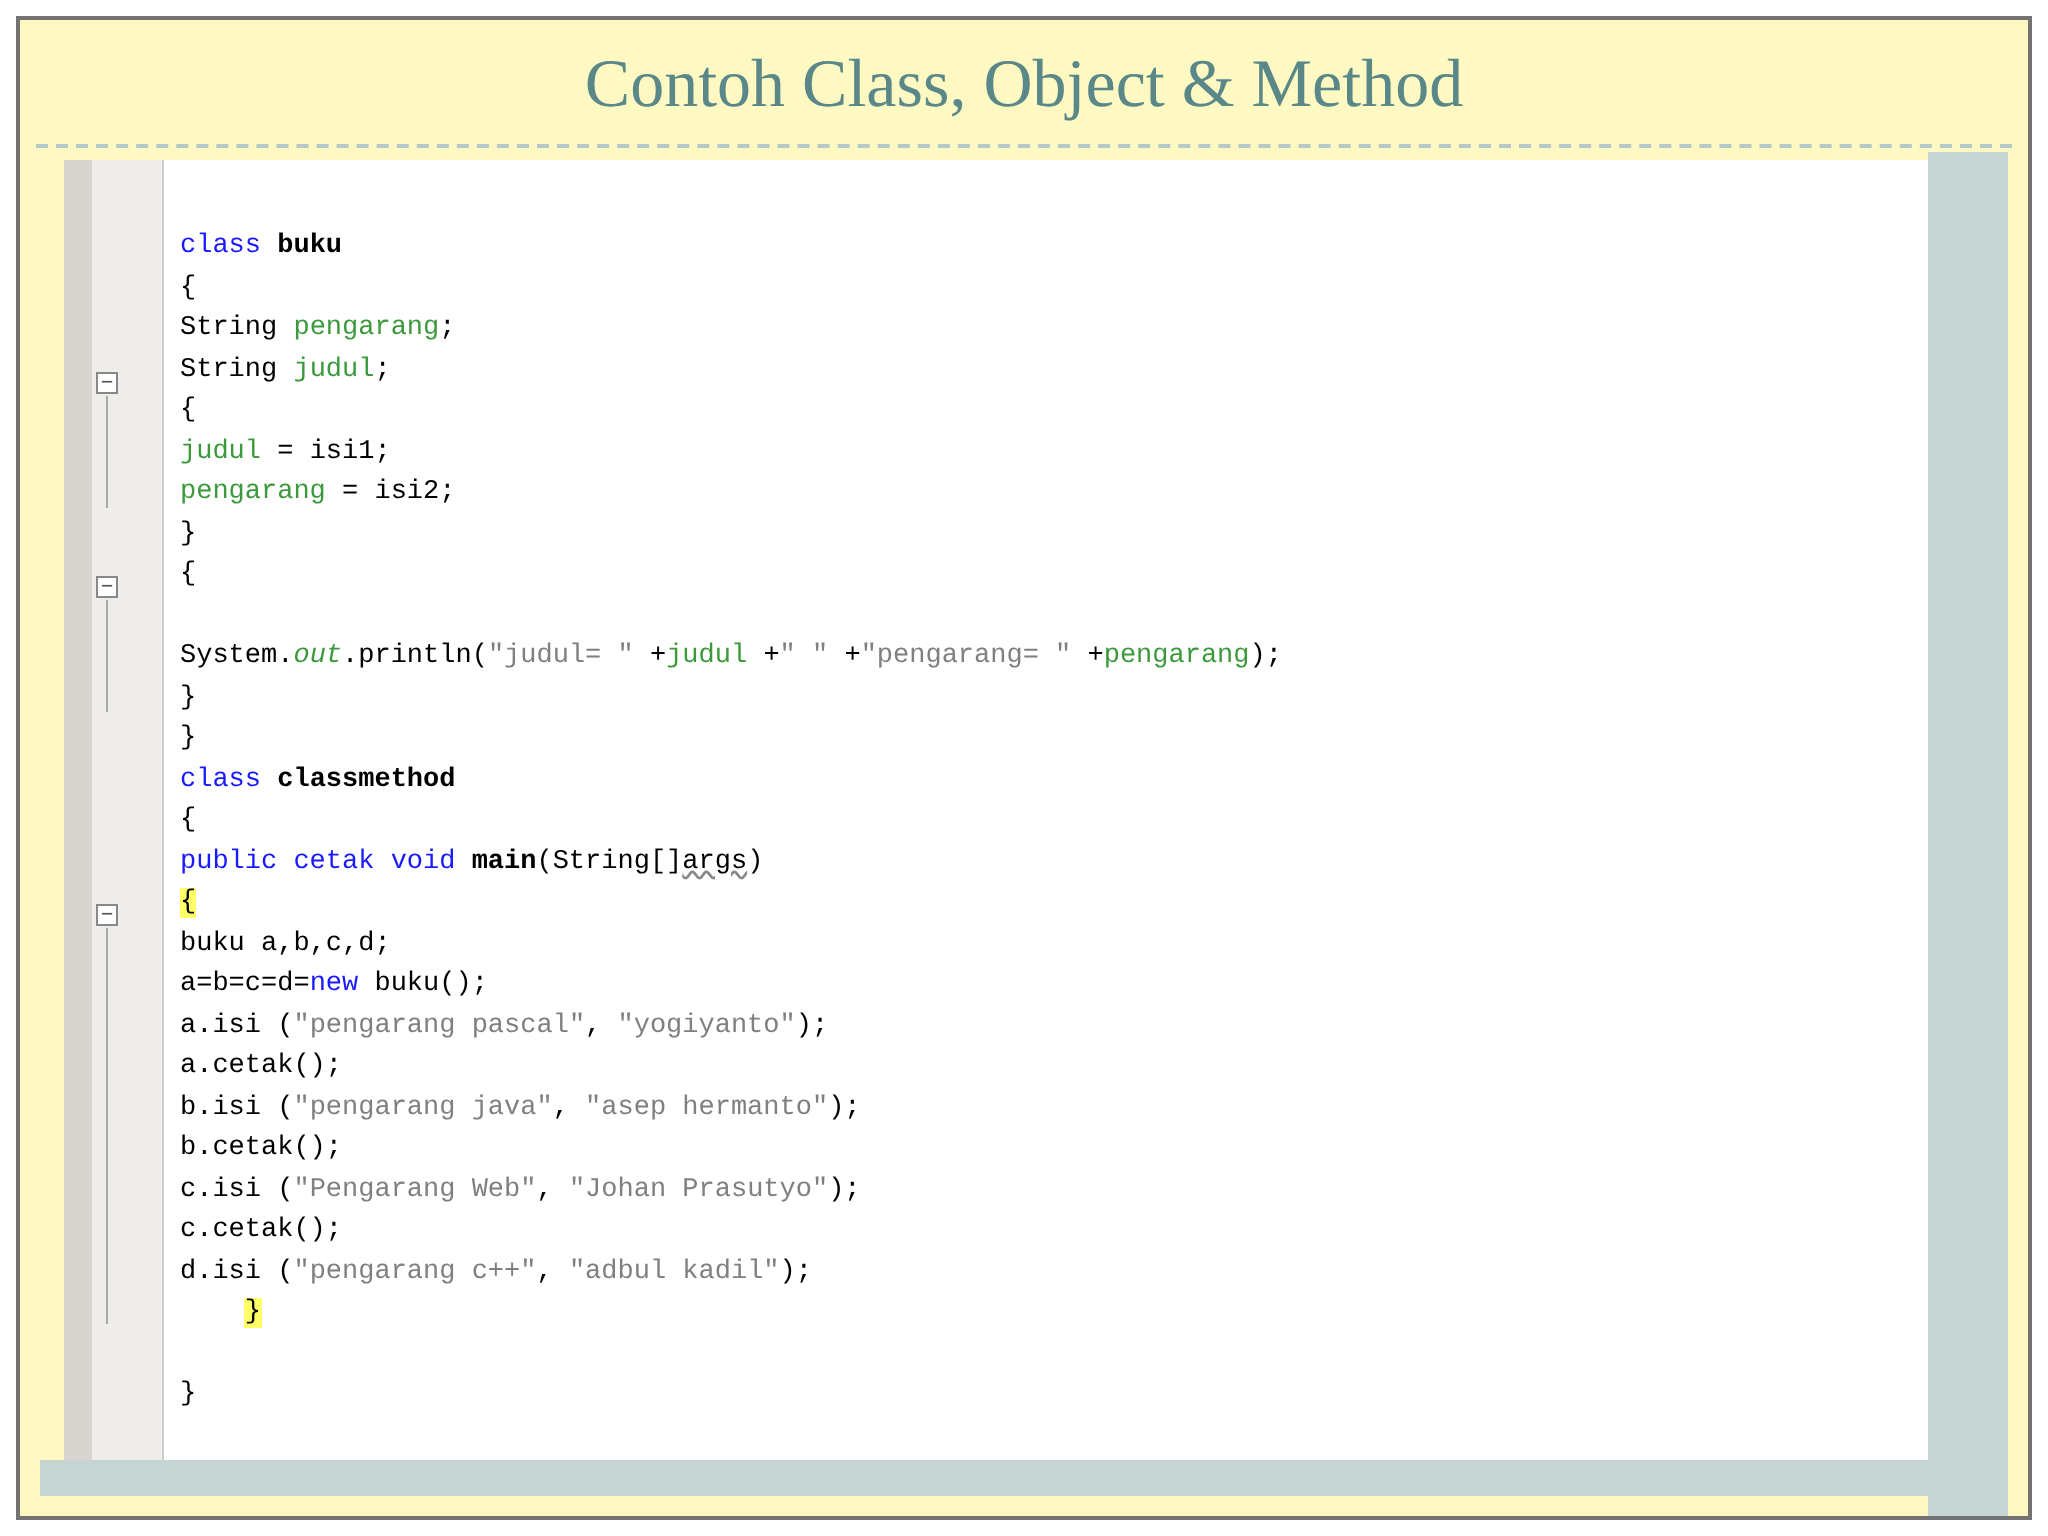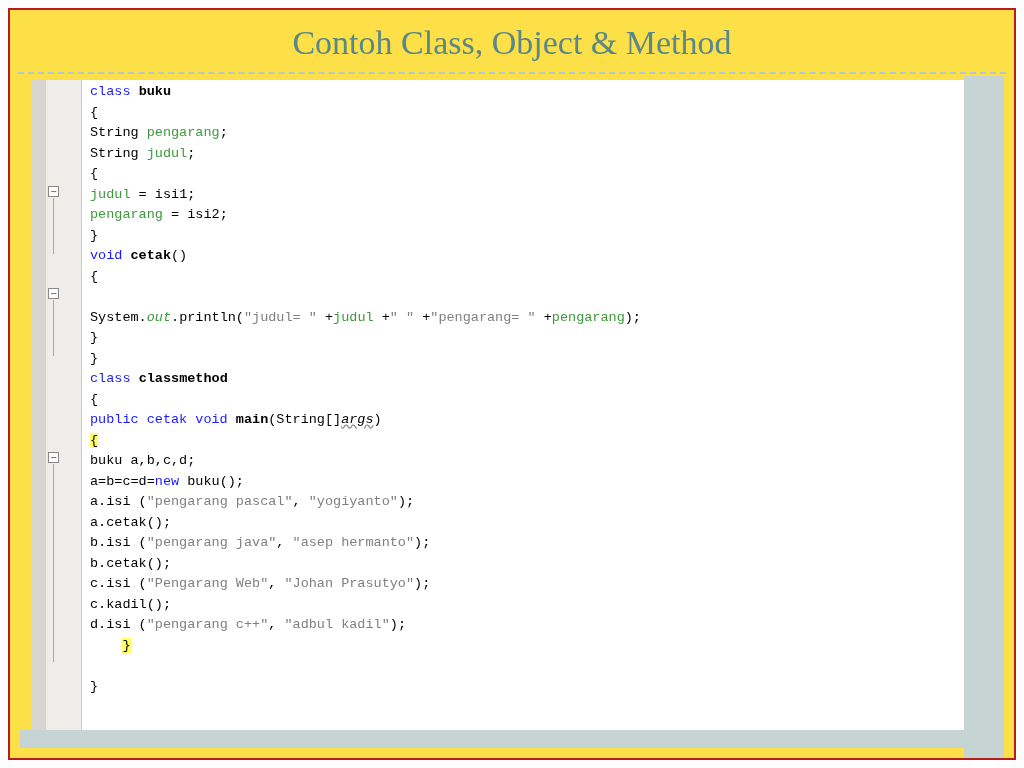--- a/index.html
+++ b/index.html
@@ -6,22 +6,22 @@
   body {
     width: 1024px;
     height: 768px;
     background: #fff;
     font-family: Georgia, 'Times New Roman', serif;
     position: relative;
   }
   .slide-frame {
     position: absolute;
     inset: 8px;
-    border: 2px solid #b91c1c;
-    background: #fde047;
+    border: 2px solid #737373;
+    background: #fef9c3;
     overflow: hidden;
   }
   .title {
     text-align: center;
     font-size: 34px;
     color: #5a8787;
     font-weight: normal;
     padding: 14px 0 8px;
     font-family: Georgia, serif;
   }
@@ -90,35 +90,36 @@
     position: absolute;
     left: 7px;
     width: 1px;
     background: #aaa;
   }
   .code-area {
     flex: 1;
     padding: 2px 0 0 8px;
     background: #fff;
     position: relative;
+    margin-top: 32px;
   }
   .code-line {
     font-family: 'Lucida Console', 'Courier New', monospace;
     font-size: 13.5px;
     line-height: 20.5px;
     white-space: pre;
     color: #000;
   }
   .kw { color: #1a1aff; }
   .name { color: #000; font-weight: bold; }
   .type { color: #000; text-align: center; }
   .ident { color: #3c9a3c; }
   .str { color: #808080; }
   .field { color: #3c9a3c; font-style: italic; }
-  .wavy { text-decoration: underline wavy #888; font-style: italic; }
+  .wavy { text-decoration: underline wavy #888; }
   .hl { background: #ffff66; }
   .main { font-weight: bold; }
 </style>
 </head>
 <body>
 
 <div class="slide-frame">
   <div class="title">Contoh Class, Object &amp; Method</div>
 
   <div class="content-area">
@@ -137,38 +138,37 @@
       </div>
       <div class="code-area">
         <div class="code-line"><span class="kw">class</span> <span class="name">buku</span></div>
         <div class="code-line">{</div>
         <div class="code-line"><span class="type">String </span><span class="ident">pengarang</span><span>;</span></div>
         <div class="code-line"><span class="type">String </span><span class="ident">judul</span><span>;</span></div>
         <div class="code-line">{</div>
         <div class="code-line"><span class="ident">judul</span><span> = </span><span>isi1</span><span>;</span></div>
         <div class="code-line"><span class="ident">pengarang</span><span> = </span><span>isi2</span><span>;</span></div>
         <div class="code-line">}</div>
-        <div class="code-line"><span class="kw">void</span><span class="name"> cetak</span><span>()</span></div>
         <div class="code-line">{</div>
         <div class="code-line"> </div>
         <div class="code-line"><span>System.</span><span class="field">out</span><span>.println(</span><span class="str">"judul= "</span><span> +</span><span class="ident">judul</span><span> +</span><span class="str">" "</span><span> +</span><span class="str">"pengarang= "</span><span> +</span><span class="ident">pengarang</span><span>);</span></div>
         <div class="code-line">}</div>
         <div class="code-line">}</div>
         <div class="code-line"><span class="kw">class</span> <span class="name">classmethod</span></div>
         <div class="code-line">{</div>
         <div class="code-line"><span class="kw">public cetak void </span><span class="main">main</span><span>(String[]</span><span class="wavy">args</span><span>)</span></div>
         <div class="code-line"><span class="hl">{</span></div>
         <div class="code-line">buku a,b,c,d;</div>
         <div class="code-line"><span>a=b=c=d=</span><span class="kw">new</span><span> buku();</span></div>
         <div class="code-line"><span>a.isi (</span><span class="str">"pengarang pascal"</span><span>, </span><span class="str">"yogiyanto"</span><span>);</span></div>
         <div class="code-line">a.cetak();</div>
         <div class="code-line"><span>b.isi (</span><span class="str">"pengarang java"</span><span>, </span><span class="str">"asep hermanto"</span><span>);</span></div>
         <div class="code-line">b.cetak();</div>
         <div class="code-line"><span>c.isi (</span><span class="str">"Pengarang Web"</span><span>, </span><span class="str">"Johan Prasutyo"</span><span>);</span></div>
-        <div class="code-line">c.kadil();</div>
+        <div class="code-line">c.cetak();</div>
         <div class="code-line"><span>d.isi (</span><span class="str">"pengarang c++"</span><span>, </span><span class="str">"adbul kadil"</span><span>);</span></div>
         <div class="code-line"><span>    </span><span class="hl">}</span></div>
         <div class="code-line"> </div>
         <div class="code-line">}</div>
       </div>
     </div>
     <hr class="dashed-line" style="position:absolute;top:58px;left:8px;right:8px;z-index:-1;">
   </div>
 
   <div class="sidebar-right"></div>

